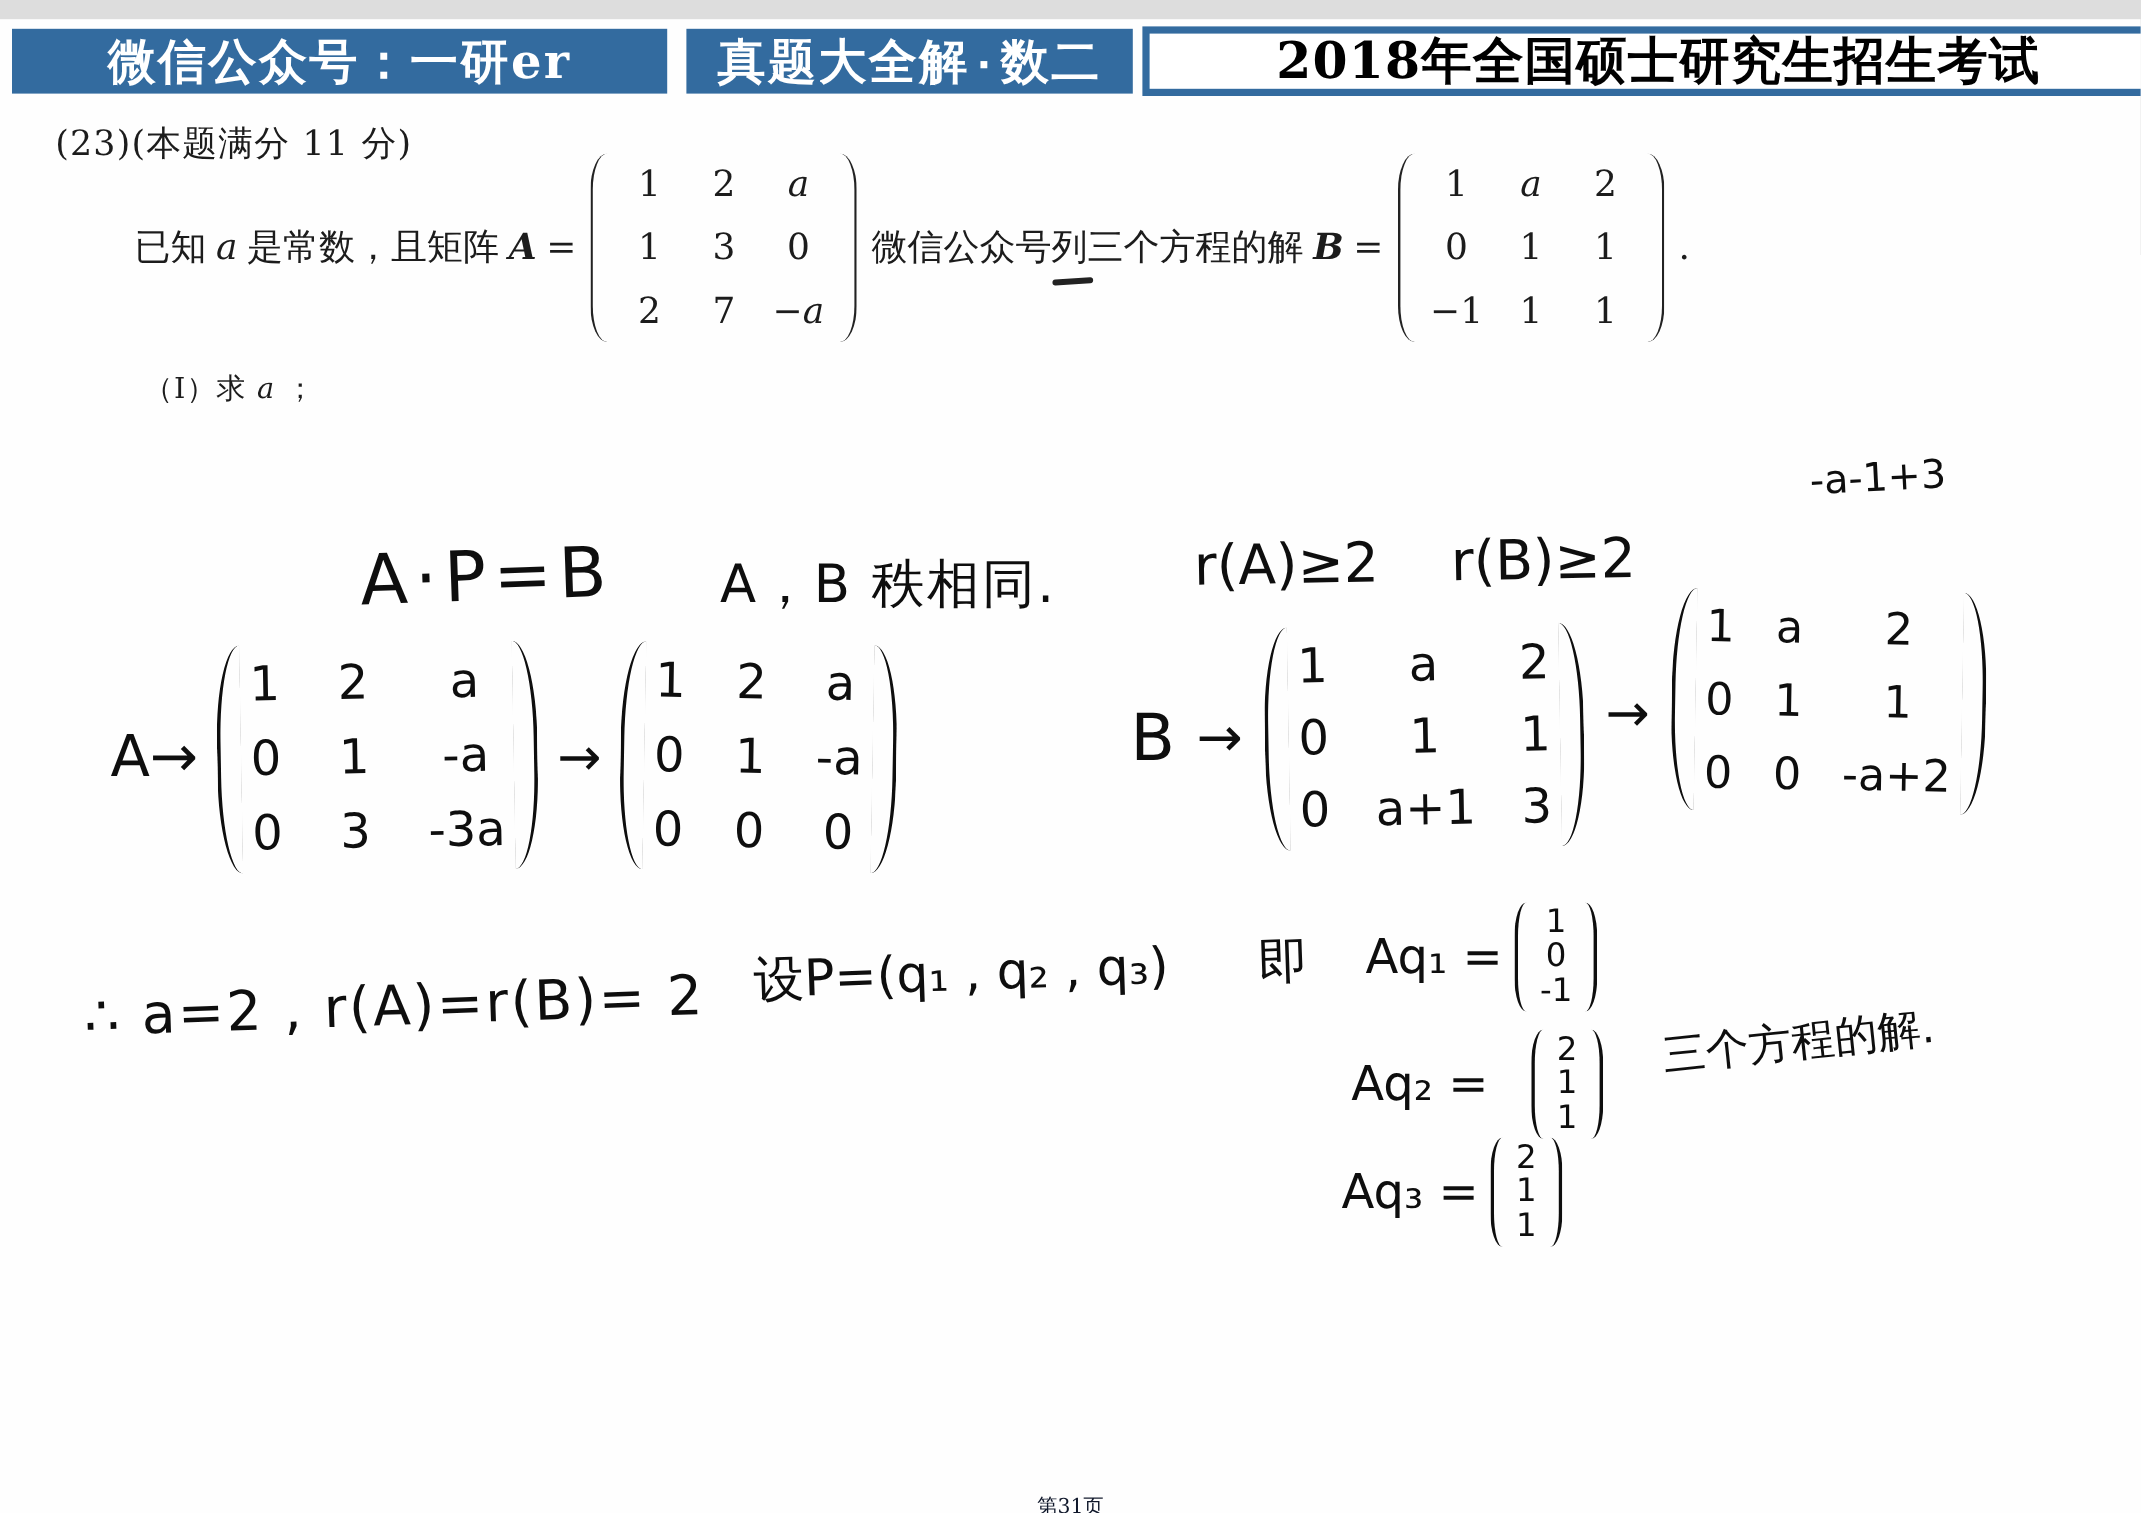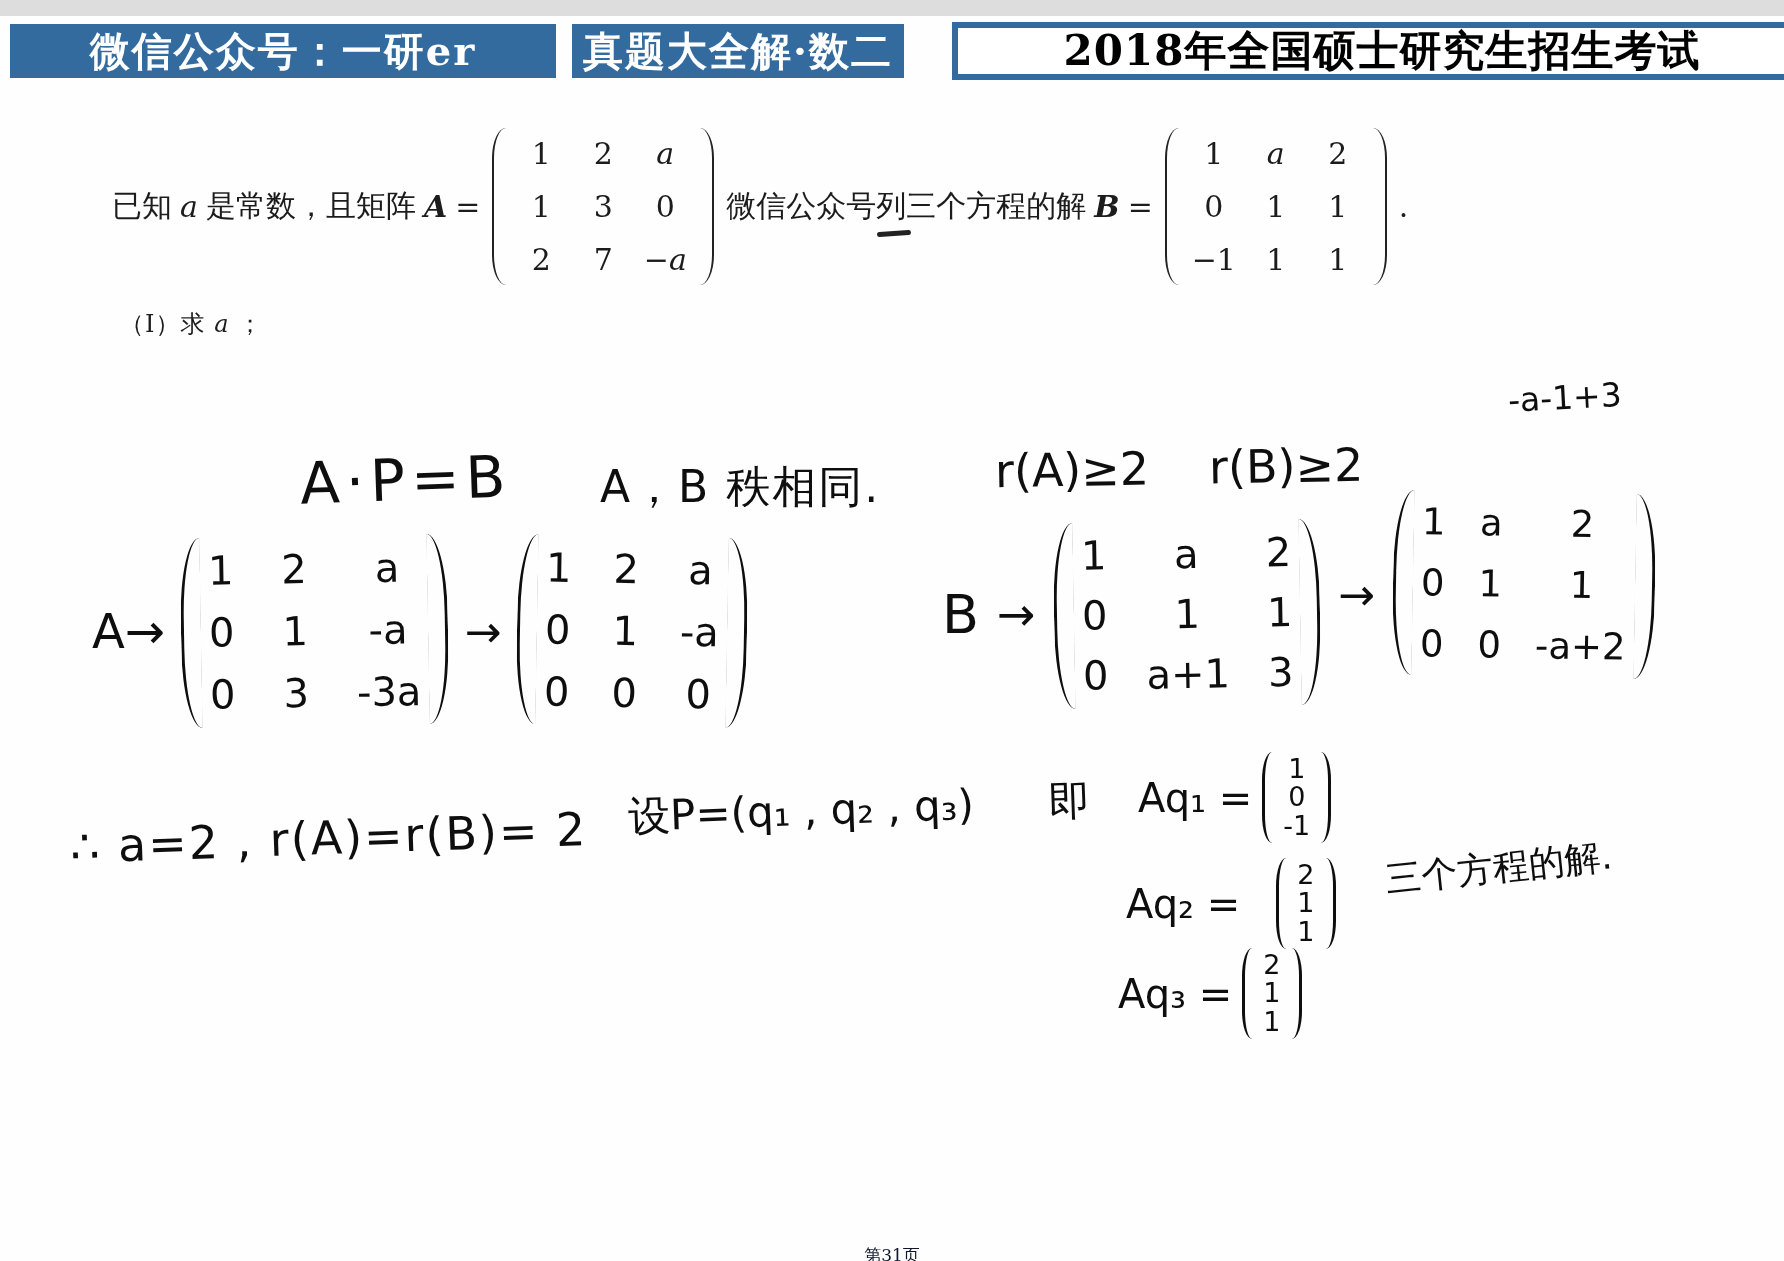--- a/index.html
+++ b/index.html
@@ -7,21 +7,21 @@
   .page {
     position:relative; width:1784px; height:1261px; margin:16px auto;
     background:#fefefe; color:#1c1c1c; overflow:hidden;
     font-family:"DejaVu Serif","Liberation Serif",serif;
   }
 
   
   .badge { position:absolute; top:8px; height:54px; display:flex; align-items:center; justify-content:center; white-space:nowrap; }
   .badge.blue { background:var(--header-blue,#336b9f); color:#fff; }
   .b1 { left:10px;  width:546px; font-size:40px; font-weight:bold; letter-spacing:2px; }
-  .b2 { left:572px; width:332px; font-size:40px; font-weight:bold; letter-spacing:2px; }
+  .b2 { left:572px; width:372px; font-size:40px; font-weight:bold; letter-spacing:2px;font-family:Liberation Mono, monospace; }
   .b3 { left:952px; width:860px; top:6px; height:58px; background:#fff; color:#000;
         border:6px solid var(--header-blue,#336b9f); font-size:42px; font-weight:bold; letter-spacing:1px; }
 
   
   .score-line { position:absolute; left:46px; top:84px; font-size:29px; letter-spacing:1px; }
   .q-main { position:absolute; left:112px; top:112px; display:flex; align-items:center; gap:8px; font-size:30px; }
   .part-line { position:absolute; left:120px; font-size:24px; letter-spacing:1px; }
   .p1 { top:292px; } .p2 { top:342px; }
   .it { font-style:italic; }
   .bi { font-style:italic; font-weight:bold; }
@@ -60,20 +60,21 @@
 <body>
 
 <div class="page">
 
   <div>
     <div class="badge blue b1">微信公众号：一研er</div>
     <div class="badge blue b2">真题大全解·数二</div>
     <div class="badge b3">2018年全国硕士研究生招生考试</div>
   </div>
 
+  <div class="score-line">(23)(本题满分 11 分)</div>
 
   <div class="q-main">
     <span>已知</span>
     <span class="it">a</span>
     <span>是常数，且矩阵</span>
     <span class="bi">A</span>
     <span>=</span>
     <span class="pm">
       <span class="par l"></span>
       <span class="grid">

